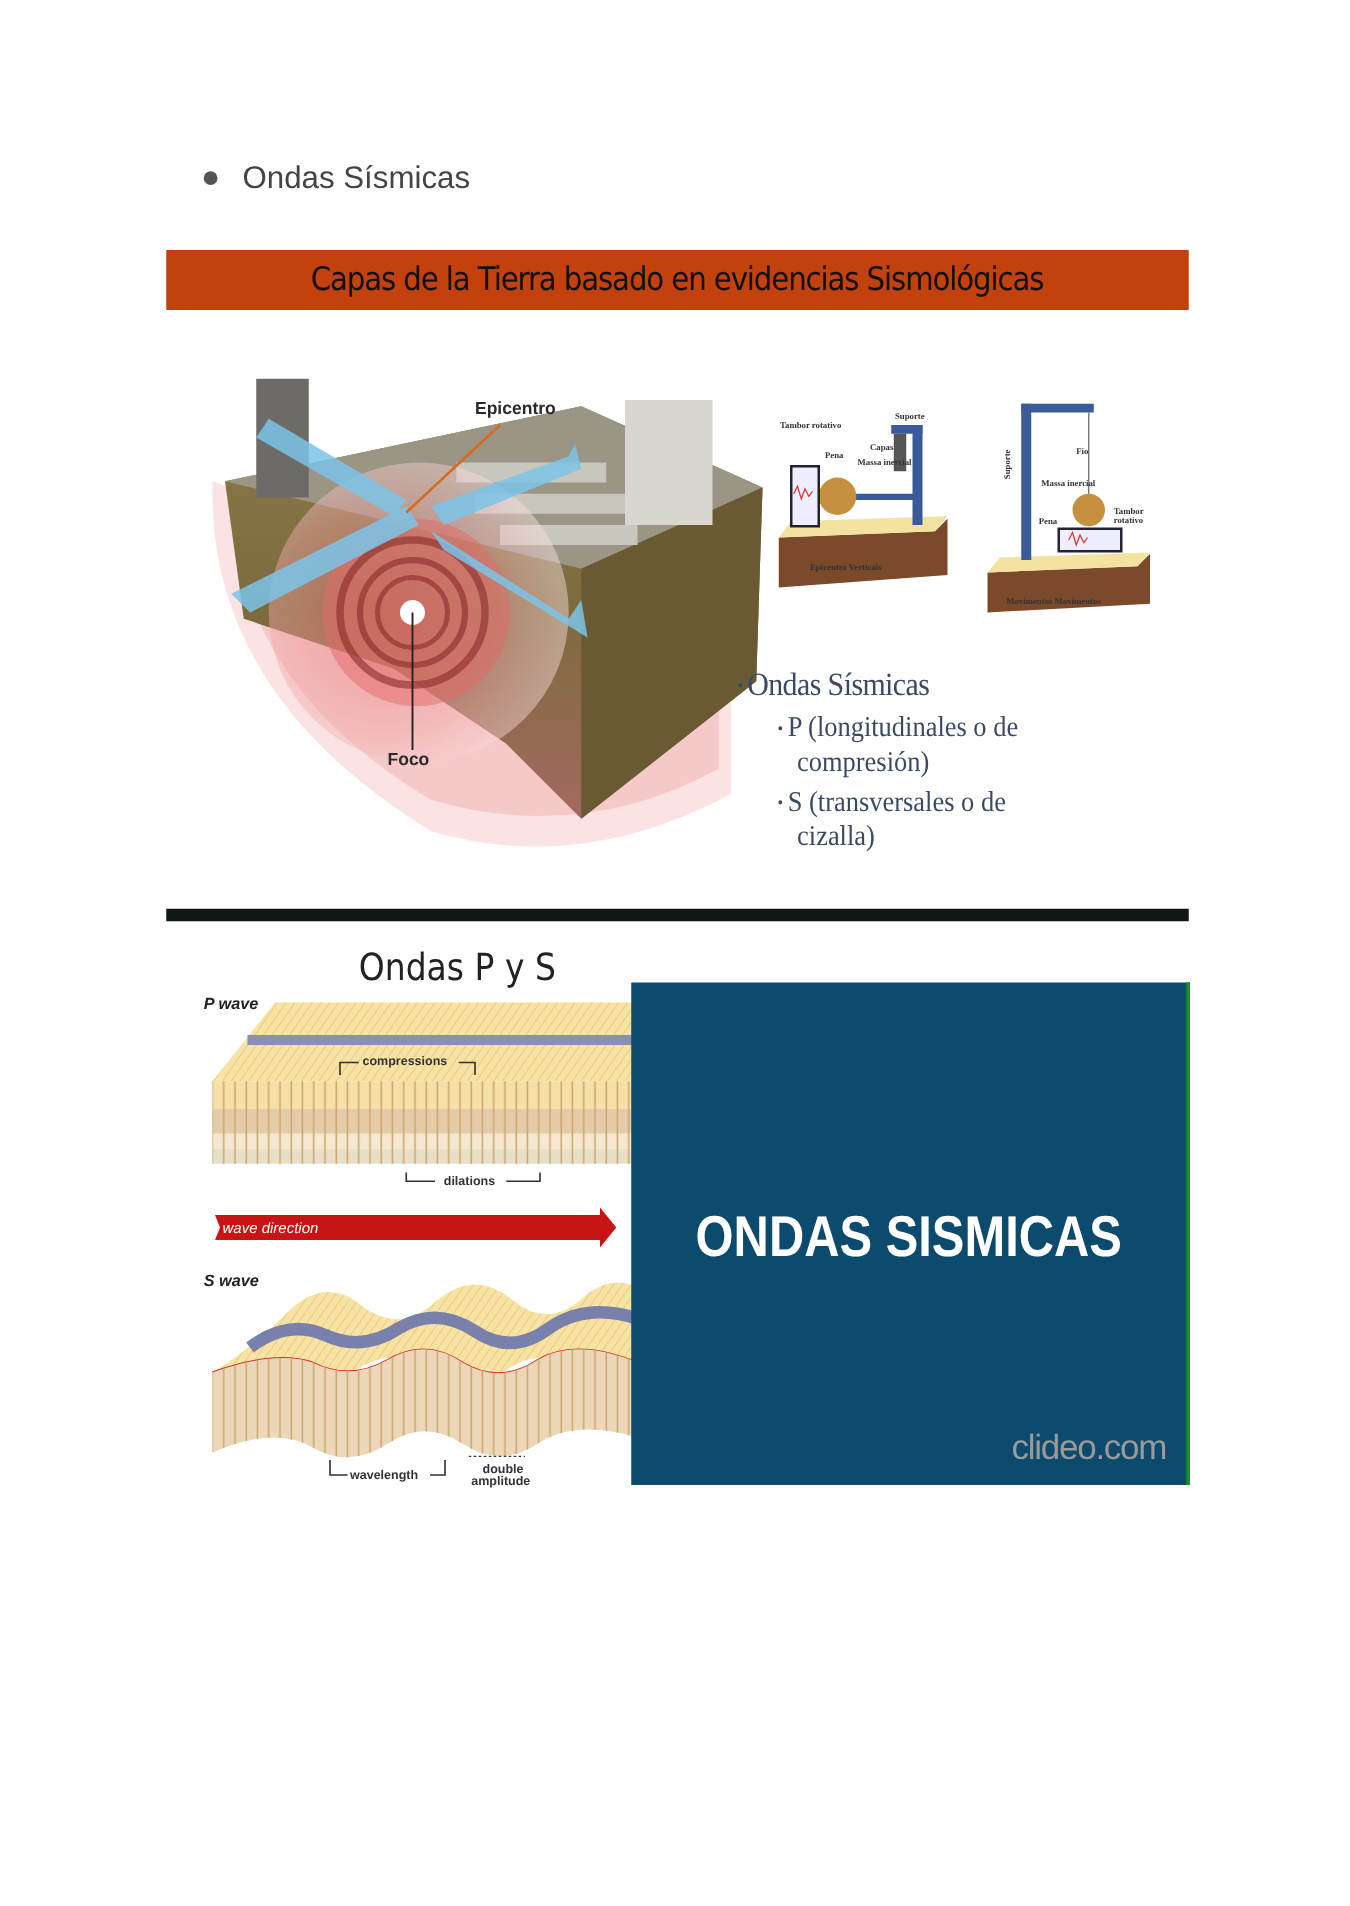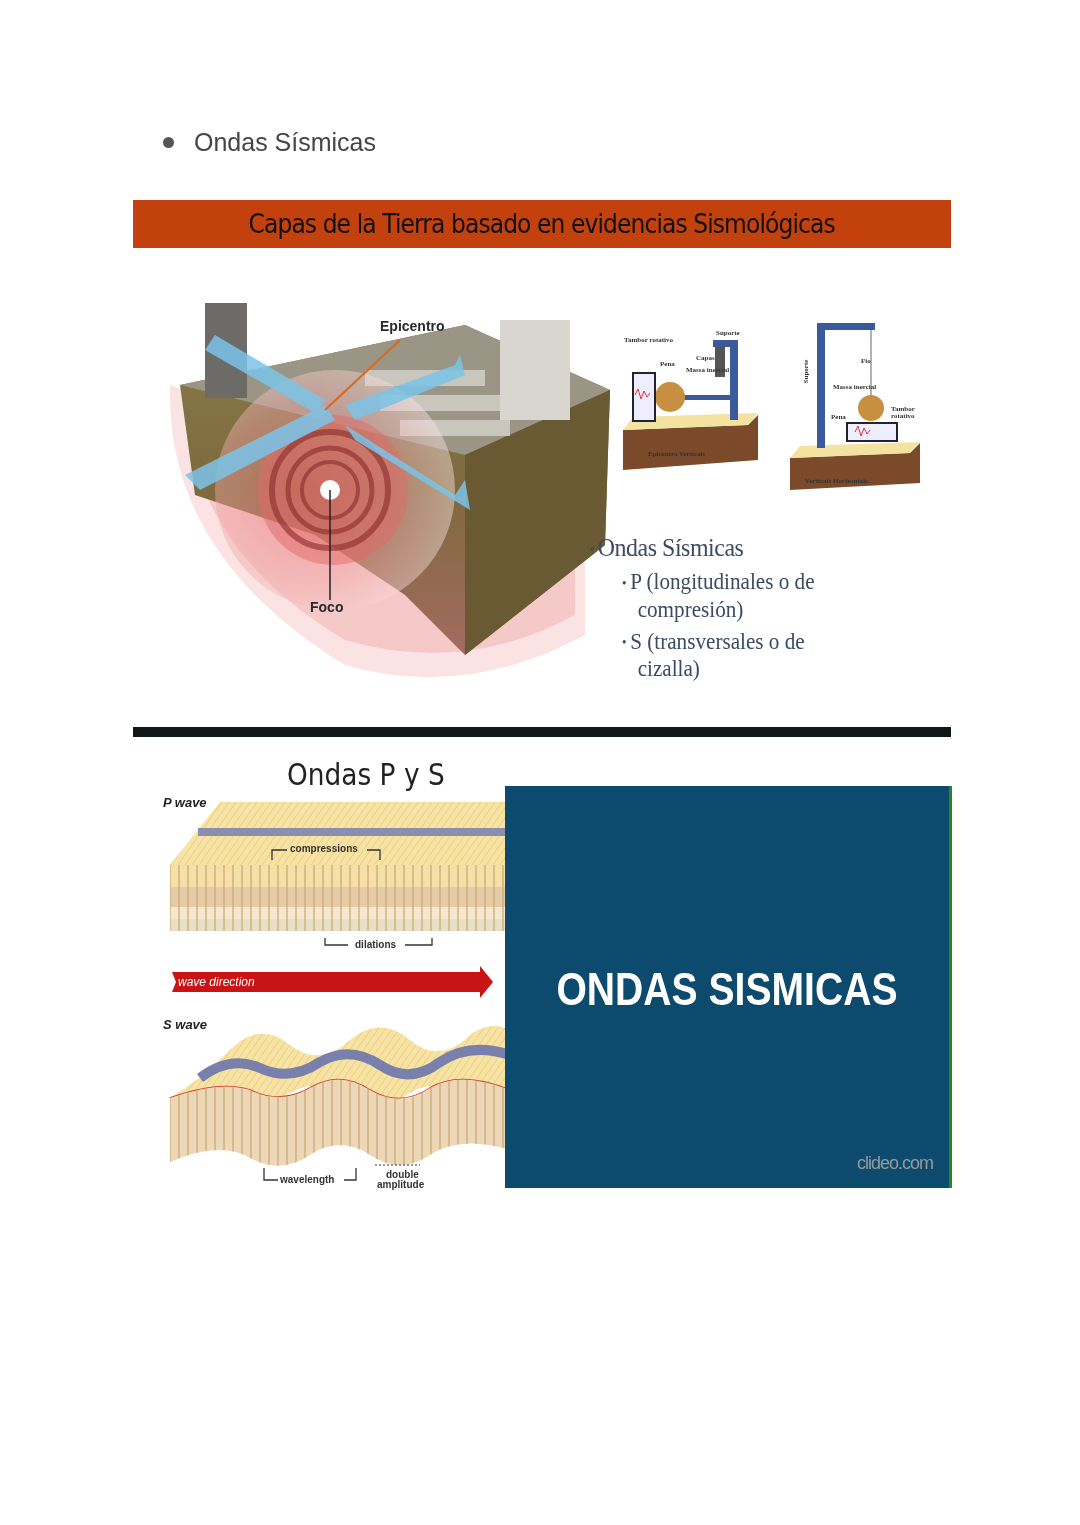--- a/index.html
+++ b/index.html
@@ -24,21 +24,21 @@
   .slide-list .cont { display: block; padding-left: 17px; }
 
   .divider { left: 133px; top: 727px; width: 818px; height: 10px; background: #0f1719; }
 
   .pys-title { left: 287px; top: 757px; font-family: "DejaVu Sans", sans-serif; font-size: 30px; color: #222; transform: scaleX(0.88); transform-origin: left; white-space: nowrap; }
 
   .waves { left: 160px; top: 790px; width: 350px; height: 410px; }
 
   .video { left: 505px; top: 786px; width: 444px; height: 402px; background: #0c4a6e; border-right: 3px solid #1f8a1f; }
   .video-title { position: absolute; left: 0; right: 0; top: 176px; text-align: center; color: #fff; font-family: "Liberation Sans", sans-serif; font-weight: bold; font-size: 46px; letter-spacing: 0px; transform: scaleX(0.85); }
-  .video-wm { position: absolute; right: 16px; bottom: 14px; color: #9a9a9a; font-family: "Liberation Sans", sans-serif; font-size: 18px; letter-spacing: -1px; }
+  .video-wm { position: absolute; right: 16px; bottom: 14px; color: #9a9a9a; font-family: "Liberation Sans", sans-serif; font-size: 28px; letter-spacing: -1px; }
 </style>
 </head>
 <body>
 
 <div class="abs bullet-line">
   <span class="bullet-dot"></span>
   <span>Ondas Sísmicas</span>
 </div>
 
 <div class="abs banner">
@@ -123,21 +123,21 @@
     <line x1="86" y1="12" x2="86" y2="78" stroke="#666"></line>
     <circle cx="86" cy="90" r="13" fill="#c69040"></circle>
     <rect x="62" y="105" width="50" height="18" fill="#eef" stroke="#223" stroke-width="2"></rect>
     <path d="M70 114 l3 -6 l3 10 l3 -8 l3 6 l3 -4" stroke="#d33" fill="none" stroke-width="1"></path>
   </svg>
   <span class="seis-label" style="left:76px;top:30px;margin-top:10px;">Fio</span>
   <span class="seis-label" style="left:10px;top:50px;transform:rotate(-90deg);">Suporte</span>
   <span class="seis-label" style="left:48px;top:66px;">Massa inercial</span>
   <span class="seis-label" style="left:106px;top:88px;">Tambor rotativo</span>
   <span class="seis-label" style="left:46px;top:96px;">Pena</span>
-  <span class="seis-label" style="left:20px;top:160px;">Verticais Horizontais</span>
+  <span class="seis-label" style="left:20px;top:160px;">Movimentos Movimentos</span>
 </div>
 
 <div class="abs slide-list">
   <div class="l1"><span class="bul">•</span><span>Ondas Sísmicas</span></div>
   <div class="l2"><span class="bul">•</span><span>P (longitudinales o de</span><span class="cont">compresión)</span></div>
   <div class="l2"><span class="bul">•</span><span>S (transversales o de</span><span class="cont">cizalla)</span></div>
 </div>
 
 <div class="abs divider"></div>
 

